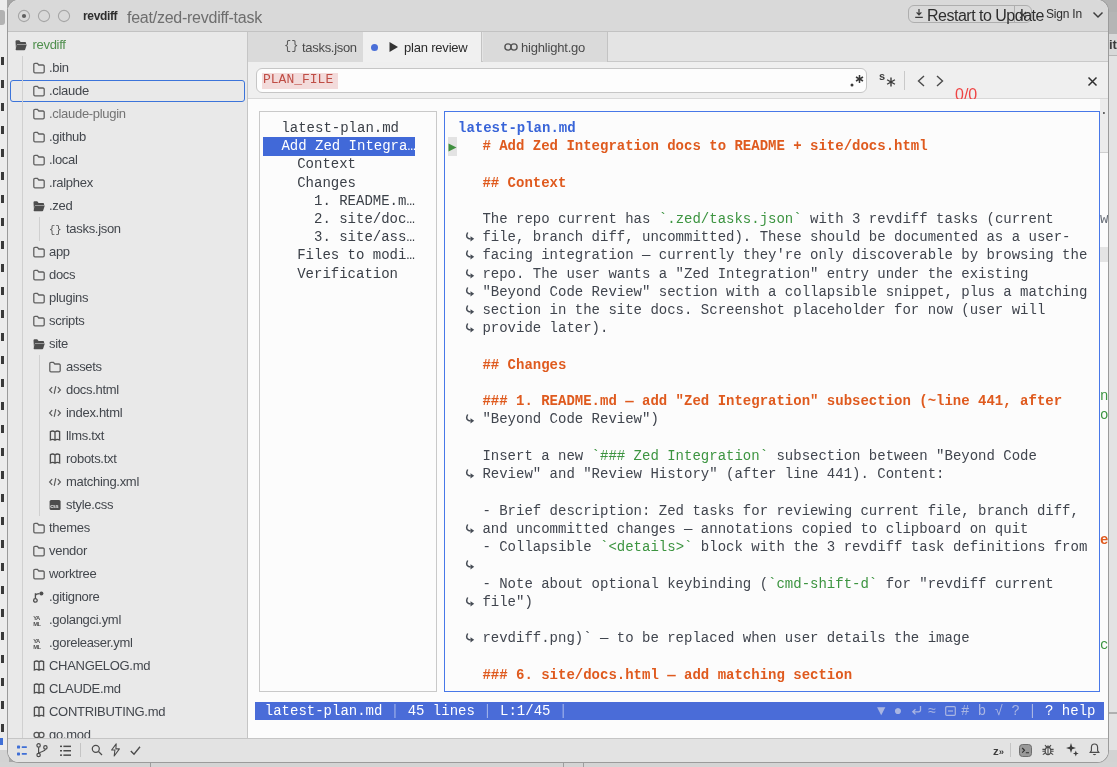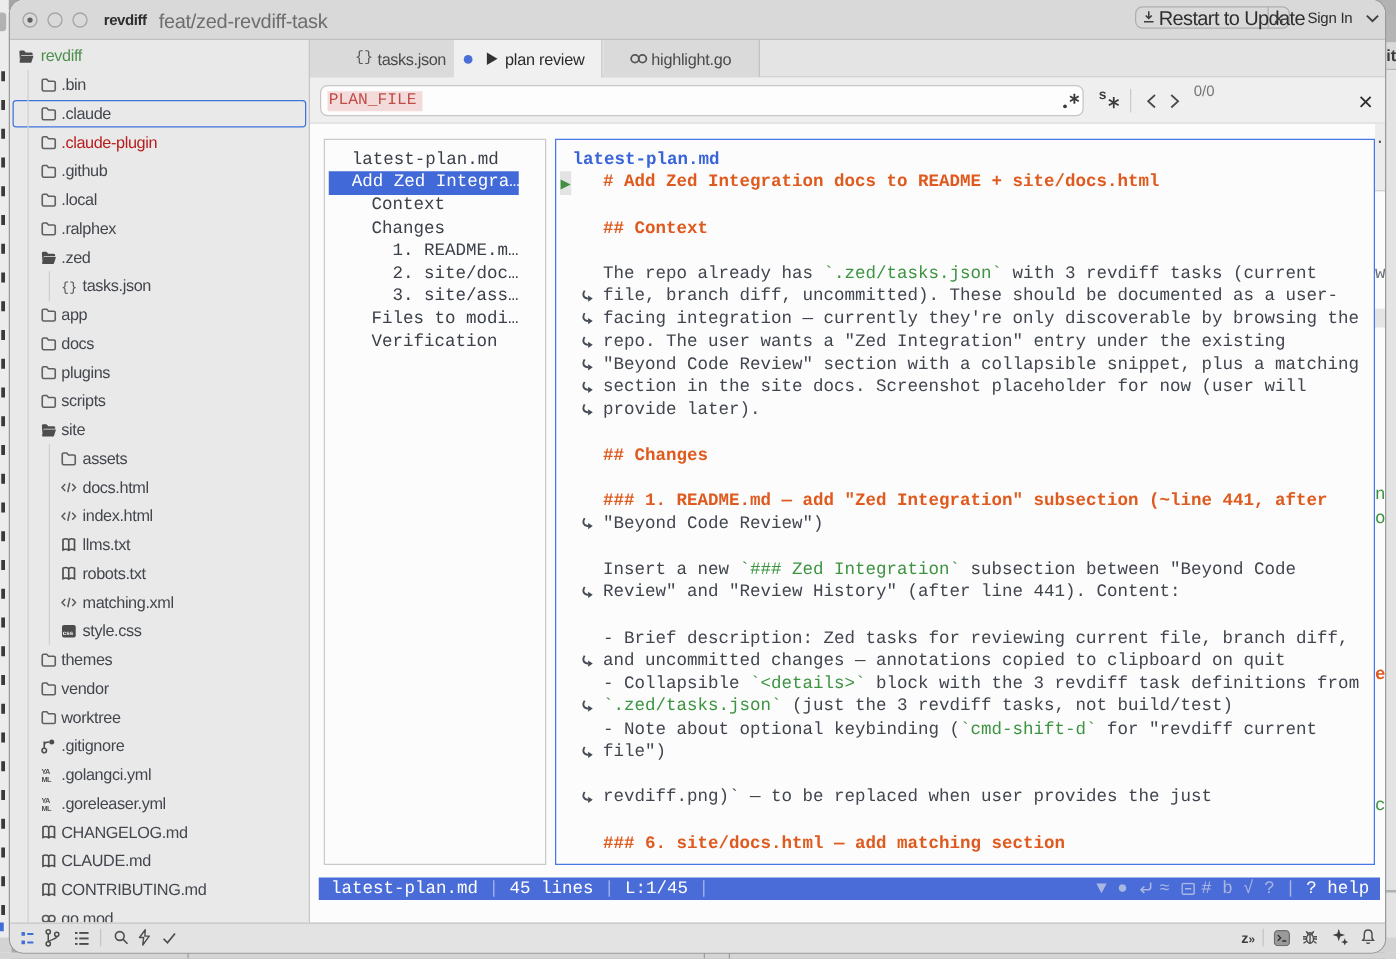--- a/index.html
+++ b/index.html
@@ -104,21 +104,21 @@
         </svg>
 <div class="tr" style="left:49.0px;top:60px;color:#43474d">.bin</div>
 <svg class="ti" style="left:31.5px;top:84px" width="14" height="14" viewBox="0 0 14 14">
           <path d="M1.8 3.6 a1.2 1.2 0 0 1 1.2 -1.2 h2.4 l1.4 1.6 h4.2 a1.2 1.2 0 0 1 1.2 1.2 v5.4 a1.2 1.2 0 0 1 -1.2 1.2 h-8 a1.2 1.2 0 0 1 -1.2 -1.2 z" fill="none" stroke="#606060" stroke-width="1.3"></path>
         </svg>
 <div class="tr" style="left:49.0px;top:83px;color:#43474d">.claude</div>
 <div style="position:absolute;left:10px;top:79.5px;width:235px;height:22px;border:1.5px solid #3c74da;border-radius:3px;box-sizing:border-box"></div>
 <svg class="ti" style="left:31.5px;top:107px" width="14" height="14" viewBox="0 0 14 14">
           <path d="M1.8 3.6 a1.2 1.2 0 0 1 1.2 -1.2 h2.4 l1.4 1.6 h4.2 a1.2 1.2 0 0 1 1.2 1.2 v5.4 a1.2 1.2 0 0 1 -1.2 1.2 h-8 a1.2 1.2 0 0 1 -1.2 -1.2 z" fill="none" stroke="#606060" stroke-width="1.3"></path>
         </svg>
-<div class="tr" style="left:49.0px;top:106px;color:#b91c1c">.claude-plugin</div>
+<div class="tr" style="left:49.0px;top:106px;color:#737373">.claude-plugin</div>
 <svg class="ti" style="left:31.5px;top:130px" width="14" height="14" viewBox="0 0 14 14">
           <path d="M1.8 3.6 a1.2 1.2 0 0 1 1.2 -1.2 h2.4 l1.4 1.6 h4.2 a1.2 1.2 0 0 1 1.2 1.2 v5.4 a1.2 1.2 0 0 1 -1.2 1.2 h-8 a1.2 1.2 0 0 1 -1.2 -1.2 z" fill="none" stroke="#606060" stroke-width="1.3"></path>
         </svg>
 <div class="tr" style="left:49.0px;top:129px;color:#43474d">.github</div>
 <svg class="ti" style="left:31.5px;top:153px" width="14" height="14" viewBox="0 0 14 14">
           <path d="M1.8 3.6 a1.2 1.2 0 0 1 1.2 -1.2 h2.4 l1.4 1.6 h4.2 a1.2 1.2 0 0 1 1.2 1.2 v5.4 a1.2 1.2 0 0 1 -1.2 1.2 h-8 a1.2 1.2 0 0 1 -1.2 -1.2 z" fill="none" stroke="#606060" stroke-width="1.3"></path>
         </svg>
 <div class="tr" style="left:49.0px;top:152px;color:#43474d">.local</div>
 <svg class="ti" style="left:31.5px;top:176px" width="14" height="14" viewBox="0 0 14 14">
           <path d="M1.8 3.6 a1.2 1.2 0 0 1 1.2 -1.2 h2.4 l1.4 1.6 h4.2 a1.2 1.2 0 0 1 1.2 1.2 v5.4 a1.2 1.2 0 0 1 -1.2 1.2 h-8 a1.2 1.2 0 0 1 -1.2 -1.2 z" fill="none" stroke="#606060" stroke-width="1.3"></path>
@@ -271,21 +271,21 @@
         <path d="M8.9 2.75 L1.1 7.25"></path>
       </g>
     </svg>
   <div class="abs" style="left:896px;top:71px;width:1px;height:19px;background:#c9c9c9"></div>
   <svg class="abs" style="left:909px;top:75px" width="8" height="12" viewBox="0 0 8 12">
       <path d="M7 1 L1.5 6 L7 11" fill="none" stroke="#4a4a4a" stroke-width="1.4"></path>
     </svg>
   <svg class="abs" style="left:928px;top:75px" width="8" height="12" viewBox="0 0 8 12">
       <path d="M1 1 L6.5 6 L1 11" fill="none" stroke="#4a4a4a" stroke-width="1.4"></path>
     </svg>
-  <div class="abs" style="left:947px;top:66px;font-size:12px;color:#737373">0/0</div>
+  <div class="abs" style="left:947px;top:86px;font-size:16px;color:#ef4444">0/0</div>
   <svg class="abs" style="left:1079px;top:76px" width="11" height="11" viewBox="0 0 11 11">
       <path d="M1.5 1.5 L9.5 9.5 M9.5 1.5 L1.5 9.5" stroke="#2f2f2f" stroke-width="1.5"></path>
     </svg>
 
   <div class="abs" style="left:240px;top:99px;width:860px;height:639px;background:#fcfcfc;overflow:hidden">
    <div class="abs" style="left:-248px;top:-99px;width:1110px;height:740px">
     <div class="abs" style="left:-8px;top:0;width:1110px;height:740px"></div>
 
     <div class="abs" style="left:1100px;top:99px;width:8px;height:54px;background:#ececec;border-bottom:1px solid #cfcfcf"></div>
     <div class="mr" style="left:1100px;top:102px;font-size:13px;color:#4a4a4a">.c</div>
@@ -309,21 +309,21 @@
 <div class="mr" style="left:297.2px;top:264.6px">Verification</div>
 
     <div class="abs" style="left:444px;top:110.5px;width:655.5px;height:581.5px;border:1.4px solid #4878e8"></div>
     <div class="abs" style="left:447.8px;top:137.3px;width:9.4px;height:18.4px;background:#e3e3e3"></div>
     <svg class="abs" style="left:448.3px;top:142.5px" width="9" height="9" viewBox="0 0 9 9">
           <path d="M0.5 0.5 L8.5 4.5 L0.5 8.5 z" fill="#3f8f3f"></path>
         </svg>
 <div class="mr" style="left:458.0px;top:118.8px"><span class="t">latest-plan.md</span></div>
 <div class="mr" style="left:482.4px;top:137.0px"><span class="o"># Add Zed Integration docs to README + site/docs.html</span></div>
 <div class="mr" style="left:482.4px;top:173.5px"><span class="o">## Context</span></div>
-<div class="mr" style="left:482.4px;top:209.9px"><span class="b">The repo already has </span><span class="g">`.zed/tasks.json`</span><span class="b"> with 3 revdiff tasks (current</span></div>
+<div class="mr" style="left:482.4px;top:209.9px"><span class="b">The repo current has </span><span class="g">`.zed/tasks.json`</span><span class="b"> with 3 revdiff tasks (current</span></div>
 <div class="mr" style="left:482.4px;top:228.2px"><span class="b">file, branch diff, uncommitted). These should be documented as a user-</span></div>
 <svg class="wa" style="left:464.8px;top:232.2px" width="10" height="10" viewBox="0 0 10 10">
           <path d="M2.7 0.5 C1.3 3.0 1.4 5.0 3.0 6.1 C3.8 6.65 4.7 6.85 5.6 6.85" fill="none" stroke="#464c55" stroke-width="1.5"></path>
           <path d="M5.5 4.3 L9.2 6.85 L5.5 9.4 z" fill="#464c55"></path>
         </svg>
 <div class="mr" style="left:482.4px;top:246.4px"><span class="b">facing integration — currently they're only discoverable by browsing the</span></div>
 <svg class="wa" style="left:464.8px;top:250.4px" width="10" height="10" viewBox="0 0 10 10">
           <path d="M2.7 0.5 C1.3 3.0 1.4 5.0 3.0 6.1 C3.8 6.65 4.7 6.85 5.6 6.85" fill="none" stroke="#464c55" stroke-width="1.5"></path>
           <path d="M5.5 4.3 L9.2 6.85 L5.5 9.4 z" fill="#464c55"></path>
         </svg>
@@ -360,32 +360,31 @@
           <path d="M2.7 0.5 C1.3 3.0 1.4 5.0 3.0 6.1 C3.8 6.65 4.7 6.85 5.6 6.85" fill="none" stroke="#464c55" stroke-width="1.5"></path>
           <path d="M5.5 4.3 L9.2 6.85 L5.5 9.4 z" fill="#464c55"></path>
         </svg>
 <div class="mr" style="left:482.4px;top:501.6px"><span class="b">- Brief description: Zed tasks for reviewing current file, branch diff,</span></div>
 <div class="mr" style="left:482.4px;top:519.8px"><span class="b">and uncommitted changes — annotations copied to clipboard on quit</span></div>
 <svg class="wa" style="left:464.8px;top:523.8px" width="10" height="10" viewBox="0 0 10 10">
           <path d="M2.7 0.5 C1.3 3.0 1.4 5.0 3.0 6.1 C3.8 6.65 4.7 6.85 5.6 6.85" fill="none" stroke="#464c55" stroke-width="1.5"></path>
           <path d="M5.5 4.3 L9.2 6.85 L5.5 9.4 z" fill="#464c55"></path>
         </svg>
 <div class="mr" style="left:482.4px;top:538.0px"><span class="b">- Collapsible </span><span class="g">`&lt;details&gt;`</span><span class="b"> block with the 3 revdiff task definitions from</span></div>
-<div class="mr" style="left:482.4px;top:556.3px"><span class="g">`.zed/tasks.json`</span><span class="b"> (just the 3 revdiff tasks, not build/test)</span></div>
 <svg class="wa" style="left:464.8px;top:560.3px" width="10" height="10" viewBox="0 0 10 10">
           <path d="M2.7 0.5 C1.3 3.0 1.4 5.0 3.0 6.1 C3.8 6.65 4.7 6.85 5.6 6.85" fill="none" stroke="#464c55" stroke-width="1.5"></path>
           <path d="M5.5 4.3 L9.2 6.85 L5.5 9.4 z" fill="#464c55"></path>
         </svg>
 <div class="mr" style="left:482.4px;top:574.5px"><span class="b">- Note about optional keybinding (</span><span class="g">`cmd-shift-d`</span><span class="b"> for "revdiff current</span></div>
 <div class="mr" style="left:482.4px;top:592.7px"><span class="b">file")</span></div>
 <svg class="wa" style="left:464.8px;top:596.7px" width="10" height="10" viewBox="0 0 10 10">
           <path d="M2.7 0.5 C1.3 3.0 1.4 5.0 3.0 6.1 C3.8 6.65 4.7 6.85 5.6 6.85" fill="none" stroke="#464c55" stroke-width="1.5"></path>
           <path d="M5.5 4.3 L9.2 6.85 L5.5 9.4 z" fill="#464c55"></path>
         </svg>
-<div class="mr" style="left:482.4px;top:629.2px"><span class="b">revdiff.png)` — to be replaced when user provides the just</span></div>
+<div class="mr" style="left:482.4px;top:629.2px"><span class="b">revdiff.png)` — to be replaced when user details the image</span></div>
 <svg class="wa" style="left:464.8px;top:633.2px" width="10" height="10" viewBox="0 0 10 10">
           <path d="M2.7 0.5 C1.3 3.0 1.4 5.0 3.0 6.1 C3.8 6.65 4.7 6.85 5.6 6.85" fill="none" stroke="#464c55" stroke-width="1.5"></path>
           <path d="M5.5 4.3 L9.2 6.85 L5.5 9.4 z" fill="#464c55"></path>
         </svg>
 <div class="mr" style="left:482.4px;top:665.6px"><span class="o">### 6. site/docs.html — add matching section</span></div>
 
     <div class="abs" style="left:255px;top:702px;width:849px;height:17.6px;background:#4a6cd8"></div>
     <div class="mr" style="left:264.8px;top:701.6px;color:#fff">latest-plan.md <span style="color:#9db0ea">|</span> 45 lines <span style="color:#9db0ea">|</span> L:1/45 <span style="color:#9db0ea">|</span></div>
     <div class="mr" style="left:877px;top:701.6px;color:#aab6e2">▼ ● <span style="visibility:hidden">≈</span> ≈ <span style="visibility:hidden">≈</span> # b √ ? | <span style="color:#fff">? help</span></div>
     <svg class="abs" style="left:911px;top:705px" width="11" height="11" viewBox="0 0 11 11">

